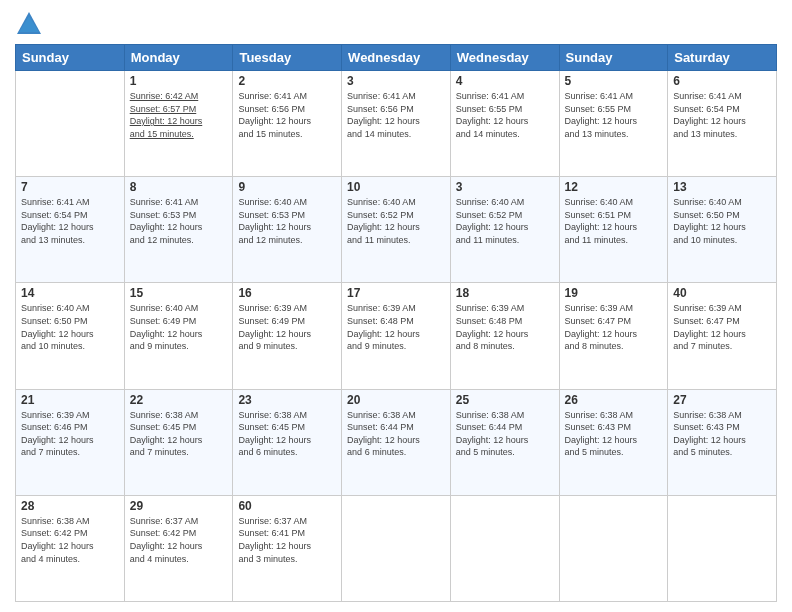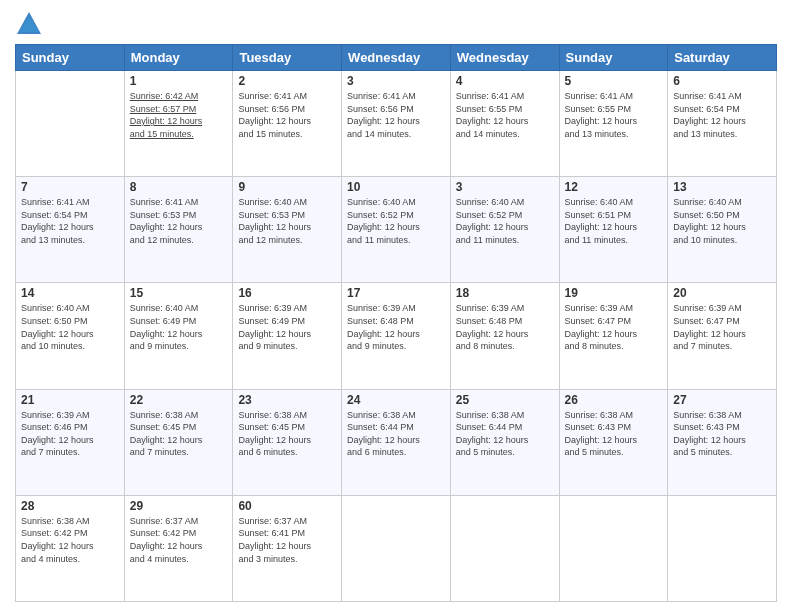--- a/index.html
+++ b/index.html
@@ -263,51 +263,51 @@
 and 8 minutes.</div>
           </td>
           <td>
             <span class="day-number">19</span>
             <div class="day-info" style="white-space: pre-line;">Sunrise: 6:39 AM
 Sunset: 6:47 PM
 Daylight: 12 hours
 and 8 minutes.</div>
           </td>
           <td>
+            <span class="day-number">40</span>
+            <div class="day-info" style="white-space: pre-line;">Sunrise: 6:39 AM
+Sunset: 6:47 PM
+Daylight: 12 hours
+and 7 minutes.</div>
+          </td>
+        </tr>
+        <tr>
+          <td>
+            <span class="day-number">21</span>
+            <div class="day-info" style="white-space: pre-line;">Sunrise: 6:39 AM
+Sunset: 6:46 PM
+Daylight: 12 hours
+and 7 minutes.</div>
+          </td>
+          <td>
+            <span class="day-number">22</span>
+            <div class="day-info" style="white-space: pre-line;">Sunrise: 6:38 AM
+Sunset: 6:45 PM
+Daylight: 12 hours
+and 7 minutes.</div>
+          </td>
+          <td>
+            <span class="day-number">23</span>
+            <div class="day-info" style="white-space: pre-line;">Sunrise: 6:38 AM
+Sunset: 6:45 PM
+Daylight: 12 hours
+and 6 minutes.</div>
+          </td>
+          <td>
             <span class="day-number">20</span>
-            <div class="day-info" style="white-space: pre-line;">Sunrise: 6:39 AM
-Sunset: 6:47 PM
-Daylight: 12 hours
-and 7 minutes.</div>
-          </td>
-        </tr>
-        <tr>
-          <td>
-            <span class="day-number">21</span>
-            <div class="day-info" style="white-space: pre-line;">Sunrise: 6:39 AM
-Sunset: 6:46 PM
-Daylight: 12 hours
-and 7 minutes.</div>
-          </td>
-          <td>
-            <span class="day-number">22</span>
-            <div class="day-info" style="white-space: pre-line;">Sunrise: 6:38 AM
-Sunset: 6:45 PM
-Daylight: 12 hours
-and 7 minutes.</div>
-          </td>
-          <td>
-            <span class="day-number">23</span>
-            <div class="day-info" style="white-space: pre-line;">Sunrise: 6:38 AM
-Sunset: 6:45 PM
-Daylight: 12 hours
-and 6 minutes.</div>
-          </td>
-          <td>
-            <span class="day-number">24</span>
             <div class="day-info" style="white-space: pre-line;">Sunrise: 6:38 AM
 Sunset: 6:44 PM
 Daylight: 12 hours
 and 6 minutes.</div>
           </td>
           <td>
             <span class="day-number">25</span>
             <div class="day-info" style="white-space: pre-line;">Sunrise: 6:38 AM
 Sunset: 6:44 PM
 Daylight: 12 hours

